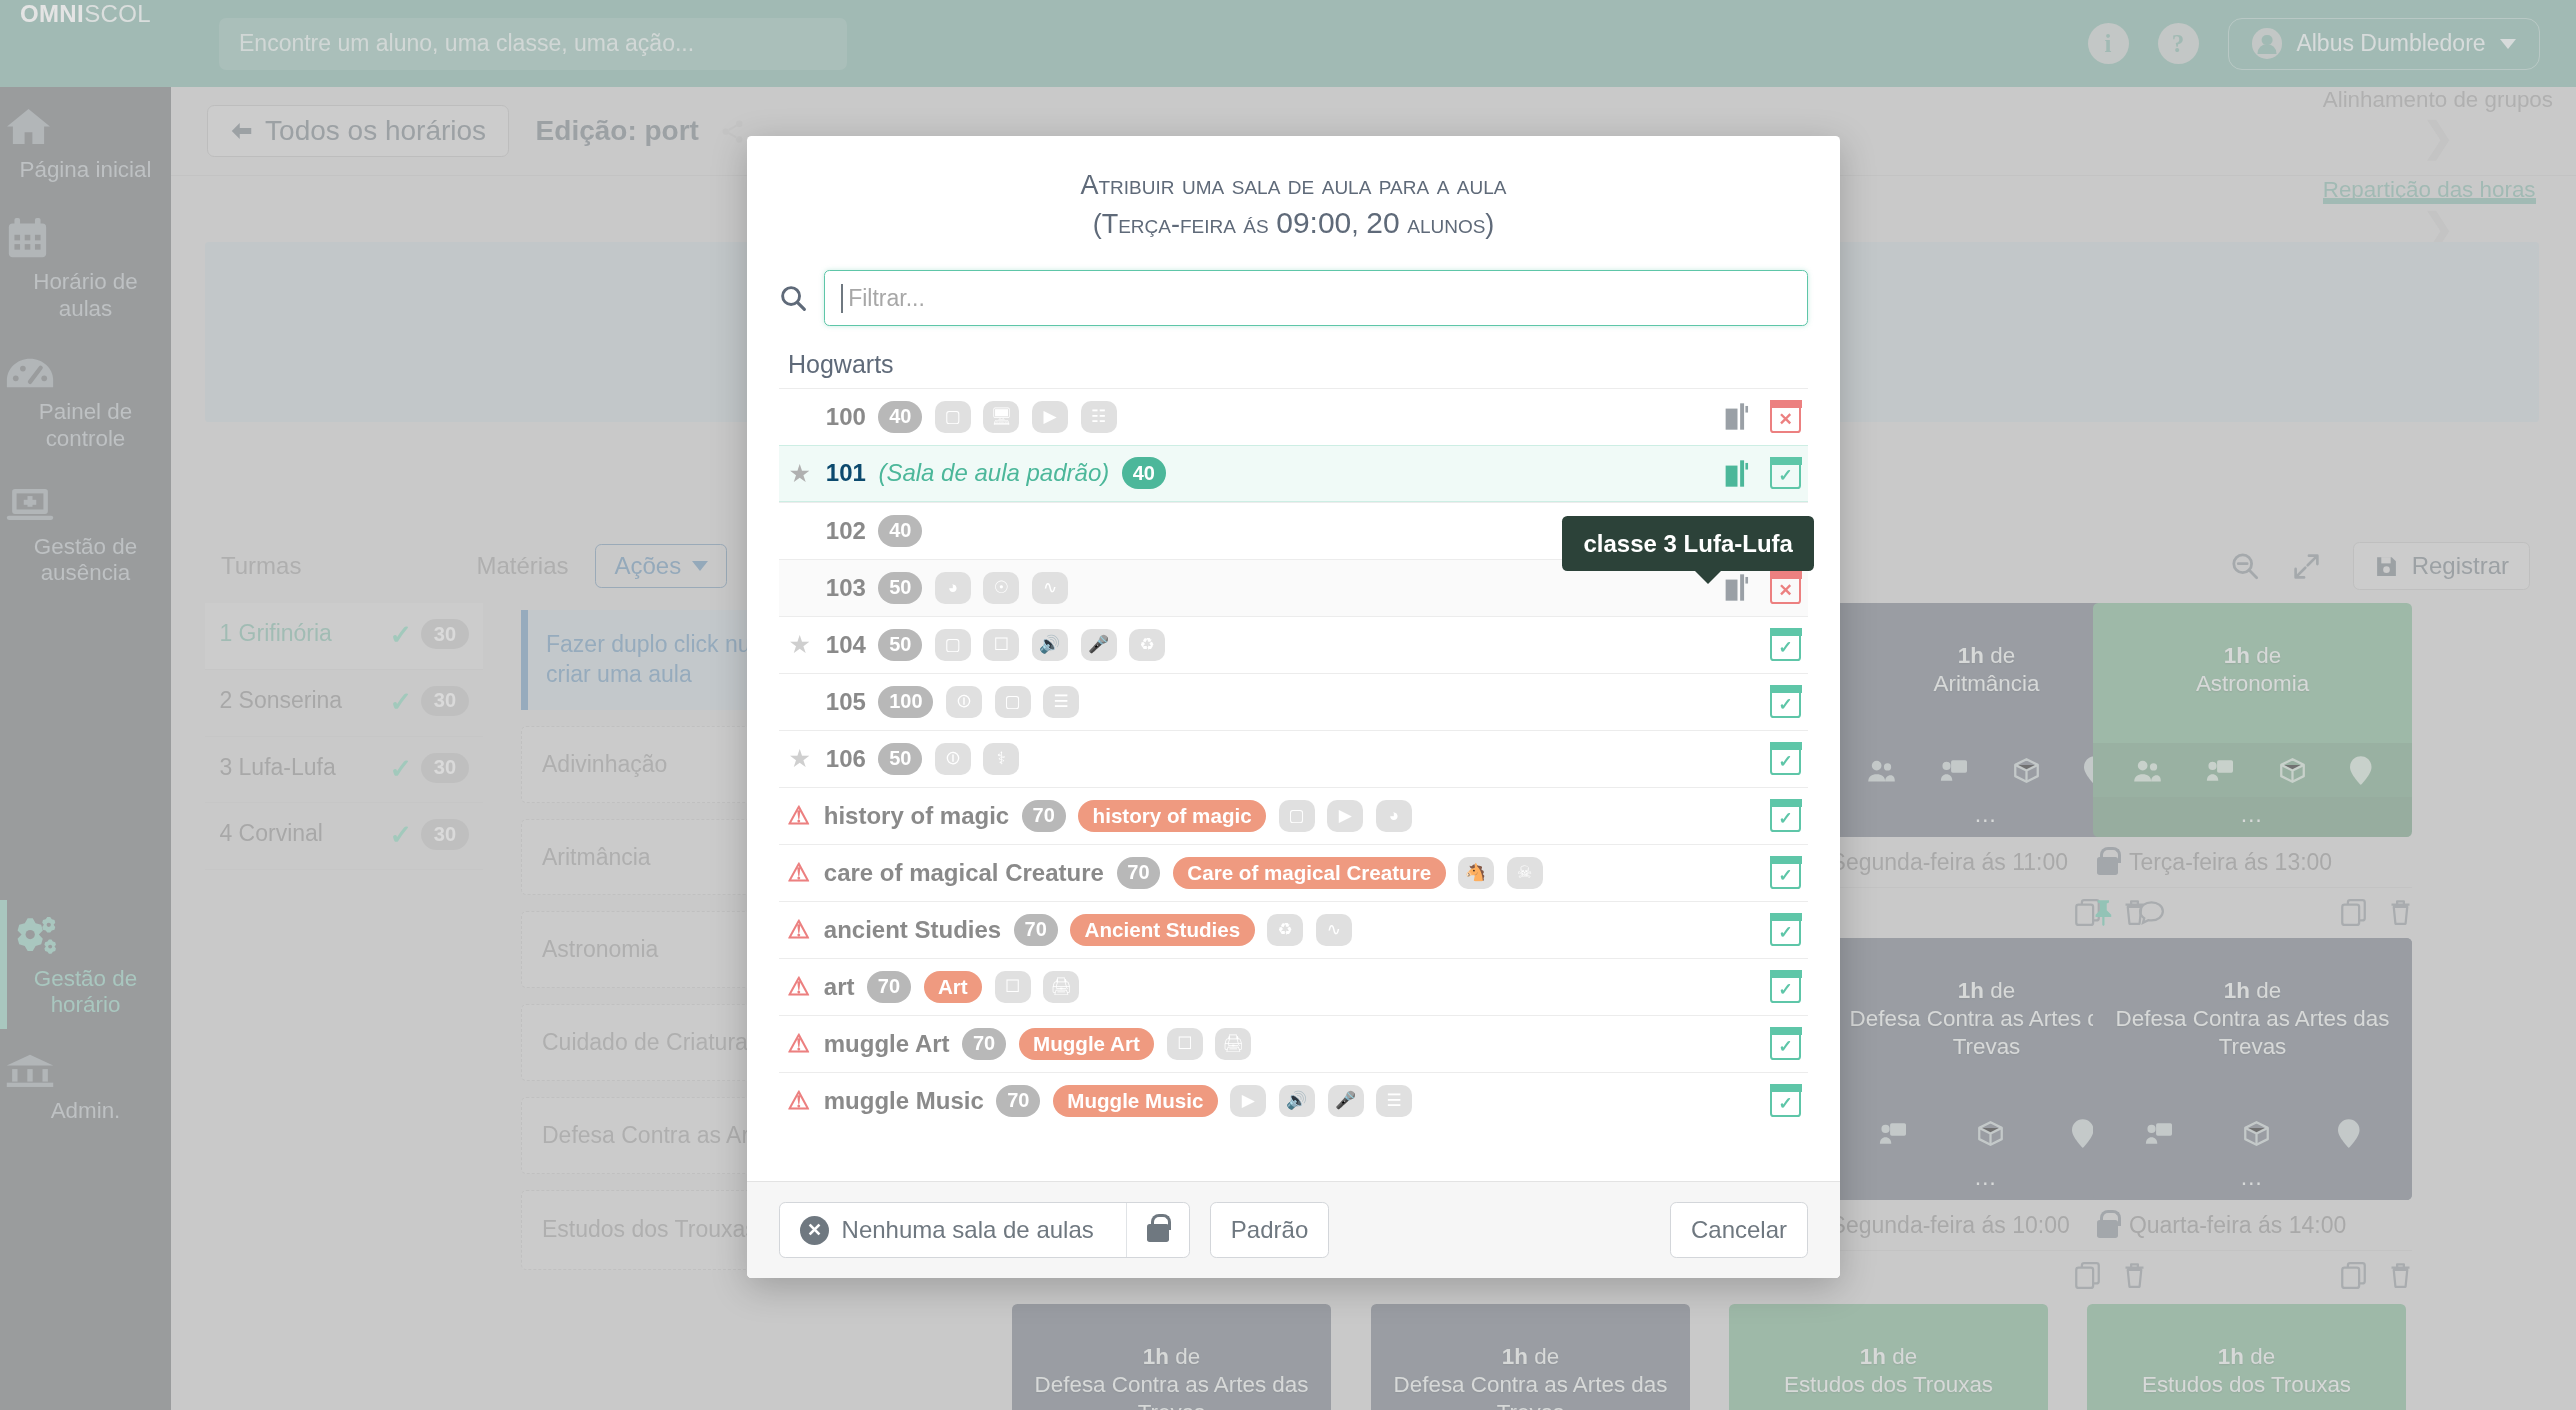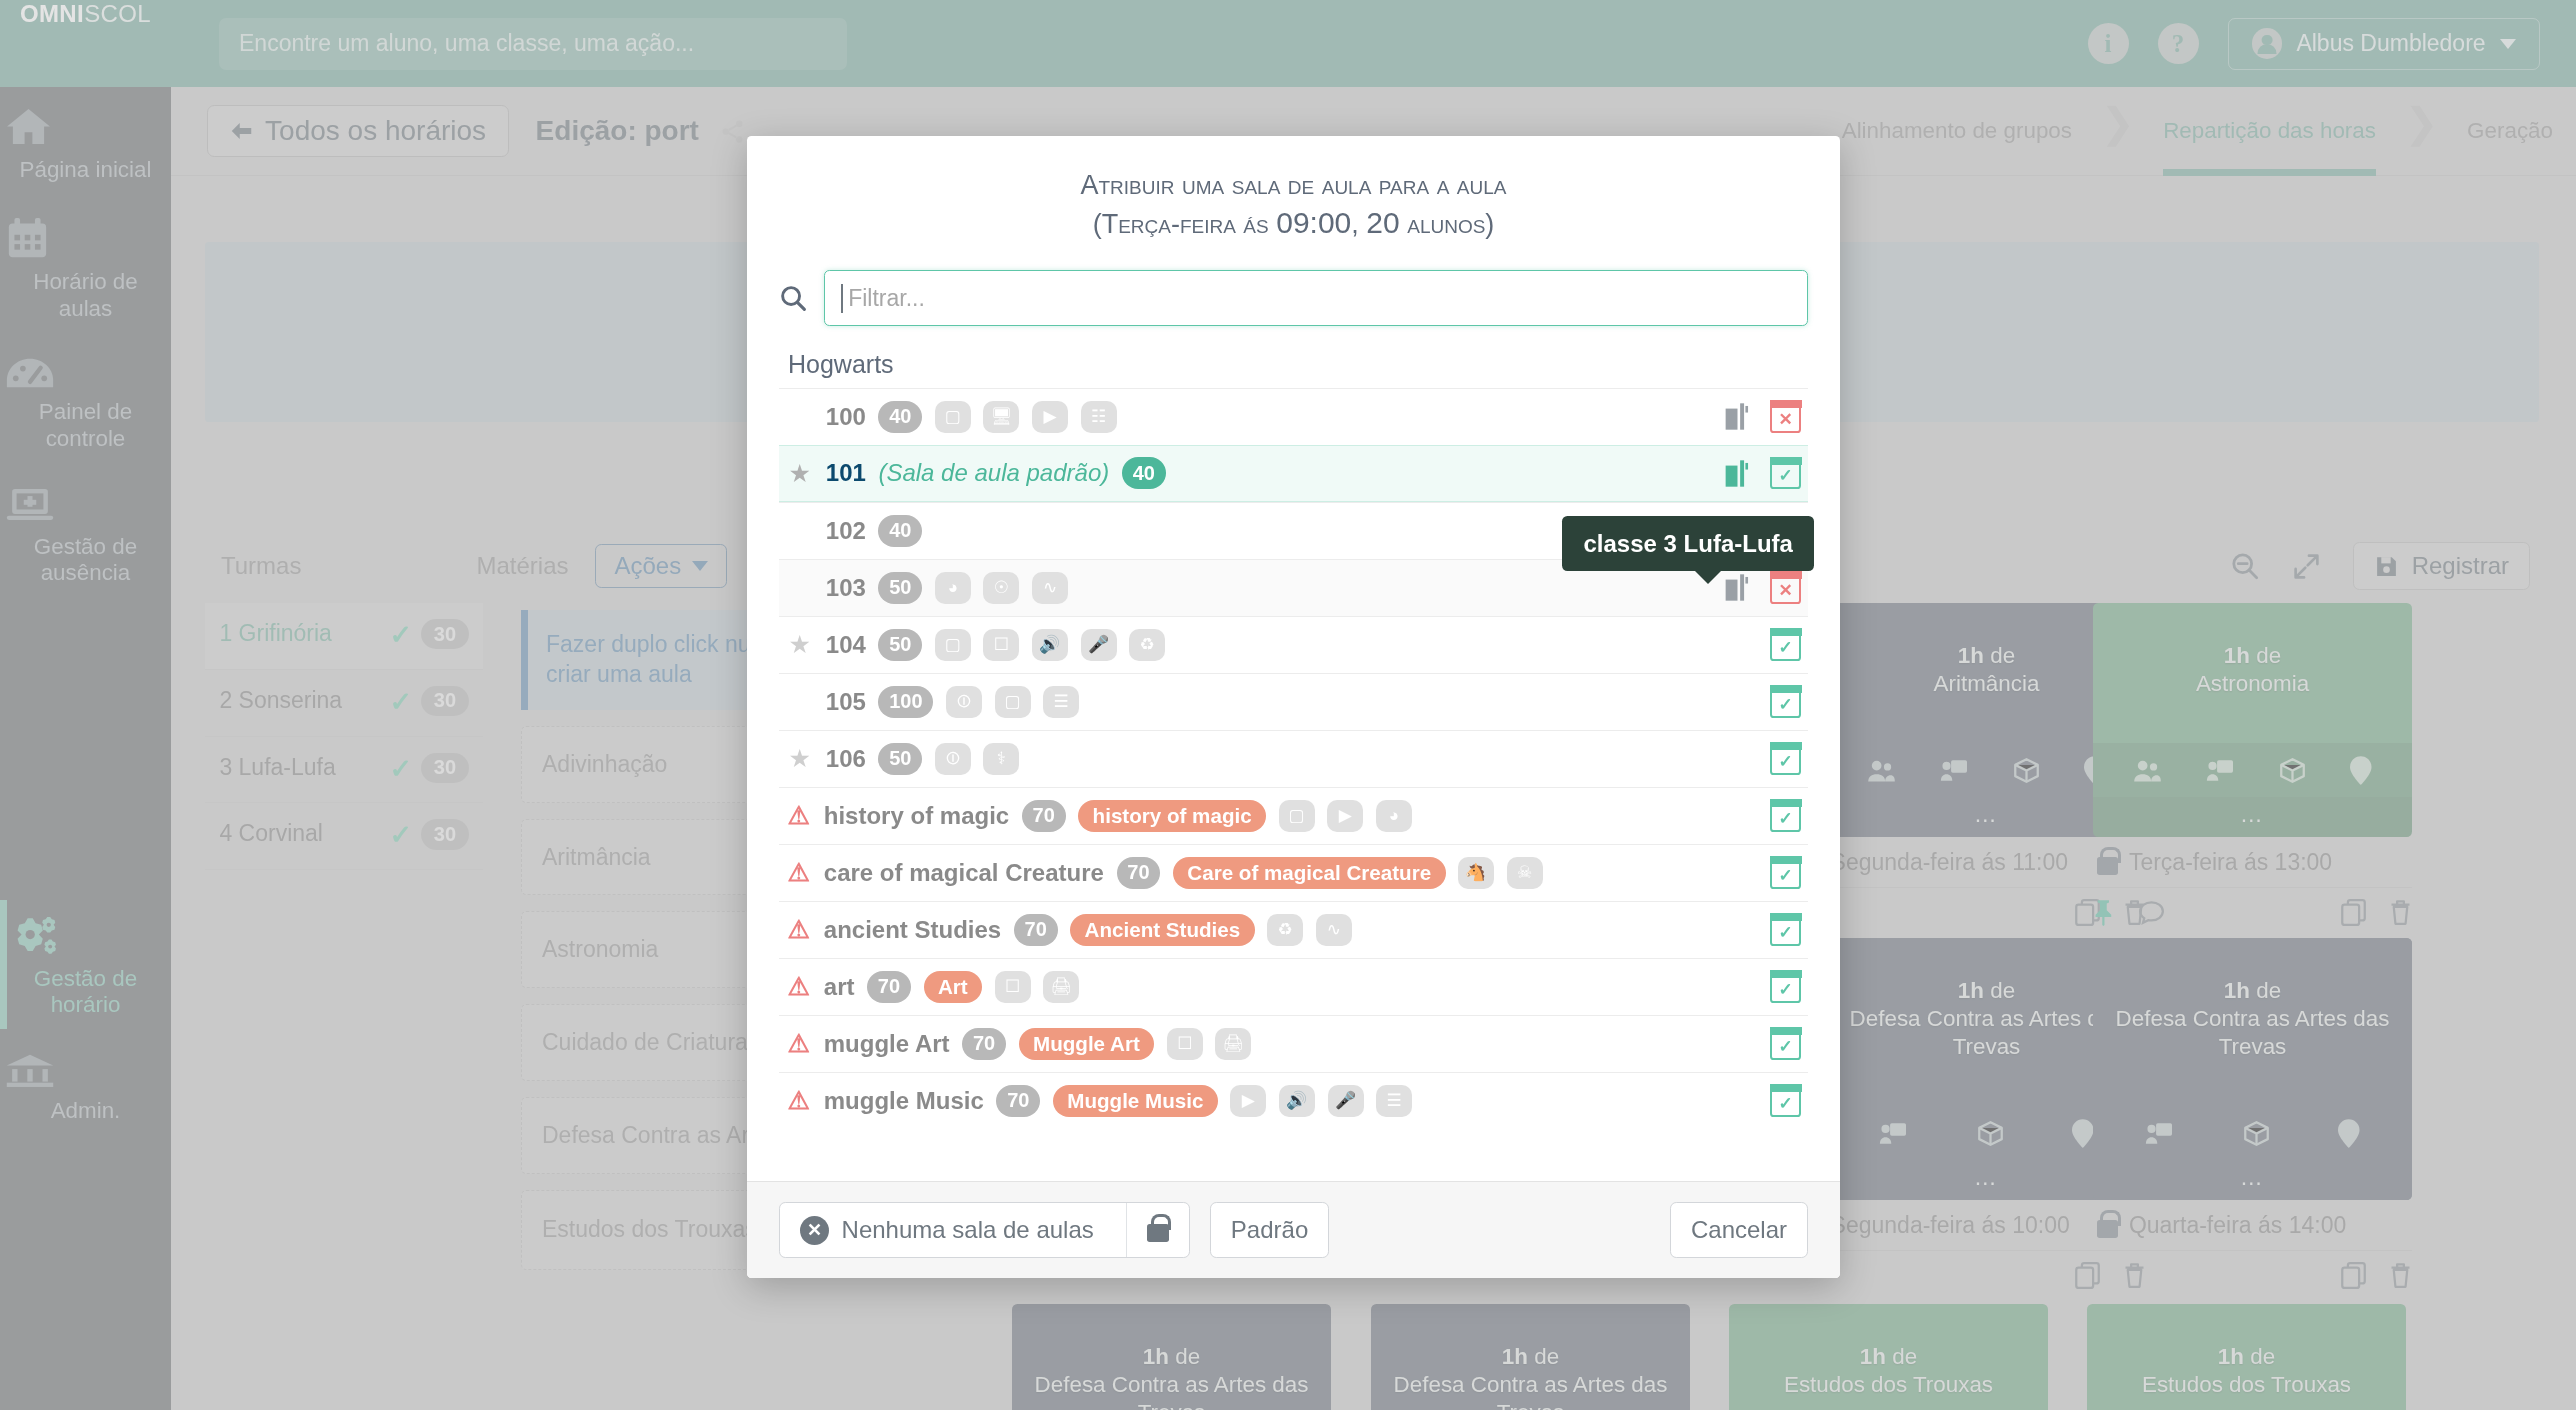--- a/index.html
+++ b/index.html
@@ -53,21 +53,21 @@
     margin-left: auto; margin-right: 36px; display: flex;
     align-items: center; gap: 29px;
   }
   .circ-icon {
     width: 41px; height: 41px; border-radius: 50%;
     background: #b6bfbc; color: #6ca295; display: flex;
     align-items: center; justify-content: center;
     font-size: 25px; font-weight: 700; font-family: "Liberation Serif", serif;
   }
   .user-chip {
-    border: 0.9px solid rgba(255,255,255,.35); border-radius: 7px;
+    border: 0.9px solid rgba(255,255,255,.35); border-radius: 14px;
     height: 52px; padding: 0 23px; display: flex; align-items: center;
     gap: 14.4px; color: #e3eceb; font-size: 23px;
   }
   .avatar-dot {
     width: 30.5px; height: 30.5px; border-radius: 50%; background: #b6bfbc;
     position: relative;
   }
   .avatar-dot::before {
     content:""; position:absolute; left:50%; top:6.3px; transform:translateX(-50%);
     width:10.8px; height:10.8px; border-radius:50%; background:#6ca295;
@@ -87,21 +87,21 @@
     background: #c4c4c4; border-bottom: 0.9px solid #b5b5b5;
     display: flex; align-items: center;
   }
   .btn-back {
     margin-left: 36px; height: 52px; padding: 0 21.5px; border: 0.9px solid #a9a9a9;
     border-radius: 7.2px; background: #c9c9c9; display: flex; align-items: center;
     gap: 12.6px; color: #5f6a72; font-size: 28px;
   }
   .edition { margin-left: 27px; font-size: 28px; font-weight: 700; color: #5f6a72; }
   .share-ic { margin-left: 20px; opacity: .5; }
-  .stepper { margin-left: auto; display: flex; align-items: flex-start; height: 89px; }
+  .stepper { margin-left: auto; display: flex; align-items: flex-start; height: 89px; flex-direction: column; }
   .step {
     padding: 0 23px; height: 89px; display: flex; flex-direction: column;
     align-items: center; justify-content: center; color: #8c8c8c;
     font-size: 22.4px; line-height: 1.2; text-align: center; position: relative;
   }
   .step.active { color: #6ca295; }
   .step.active::after {
     content:""; position:absolute; left:23px; right:23px; bottom:0;
     height: 6.3px; background:#6ca295;
   }

